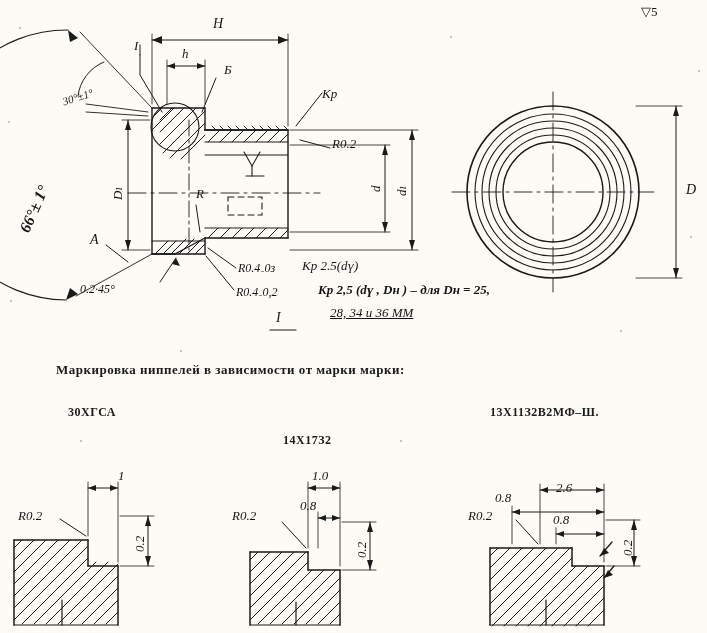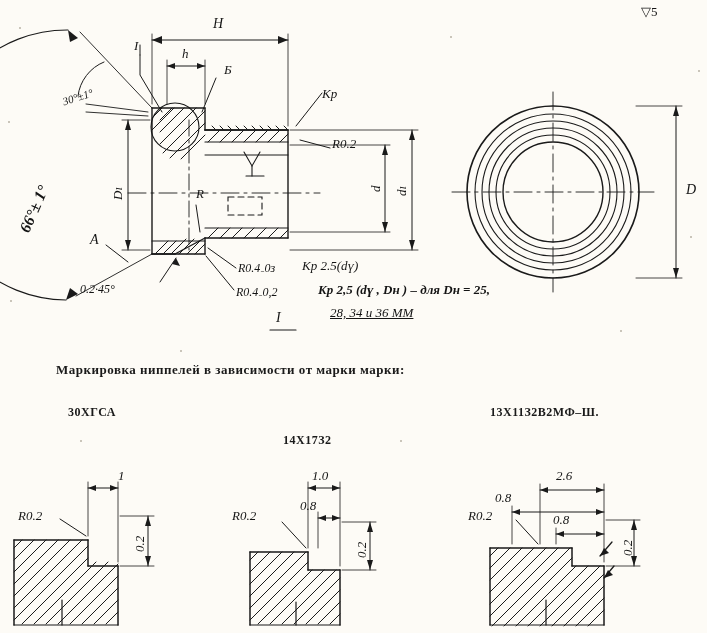--- a/index.html
+++ b/index.html
@@ -383,21 +383,21 @@
 
   <div class="lbl t12" style="left:118px;top:468px;">1</div>
   <div class="lbl t12 rot90" style="left:132px;top:552px;">0.2</div>
   <div class="lbl t12" style="left:18px;top:508px;">R0.2</div>
 
   <div class="lbl t12" style="left:312px;top:468px;">1.0</div>
   <div class="lbl t12" style="left:300px;top:498px;">0.8</div>
   <div class="lbl t12 rot90" style="left:354px;top:558px;">0.2</div>
   <div class="lbl t12" style="left:232px;top:508px;">R0.2</div>
 
-  <div class="lbl t12" style="left:556px;top:468px;text-align:center;">2.6</div>
+  <div class="lbl t12" style="left:556px;top:480px;text-align:center;">2.6</div>
   <div class="lbl t12" style="left:495px;top:490px;">0.8</div>
   <div class="lbl t12" style="left:553px;top:512px;">0.8</div>
   <div class="lbl t12 rot90" style="left:620px;top:556px;">0.2</div>
   <div class="lbl t12" style="left:468px;top:508px;">R0.2</div>
 
   <div class="noise" style="left:19px;top:27px;"></div>
   <div class="noise" style="left:8px;top:121px;"></div>
   <div class="noise" style="left:10px;top:300px;"></div>
   <div class="noise" style="left:698px;top:70px;"></div>
   <div class="noise" style="left:690px;top:236px;"></div>

